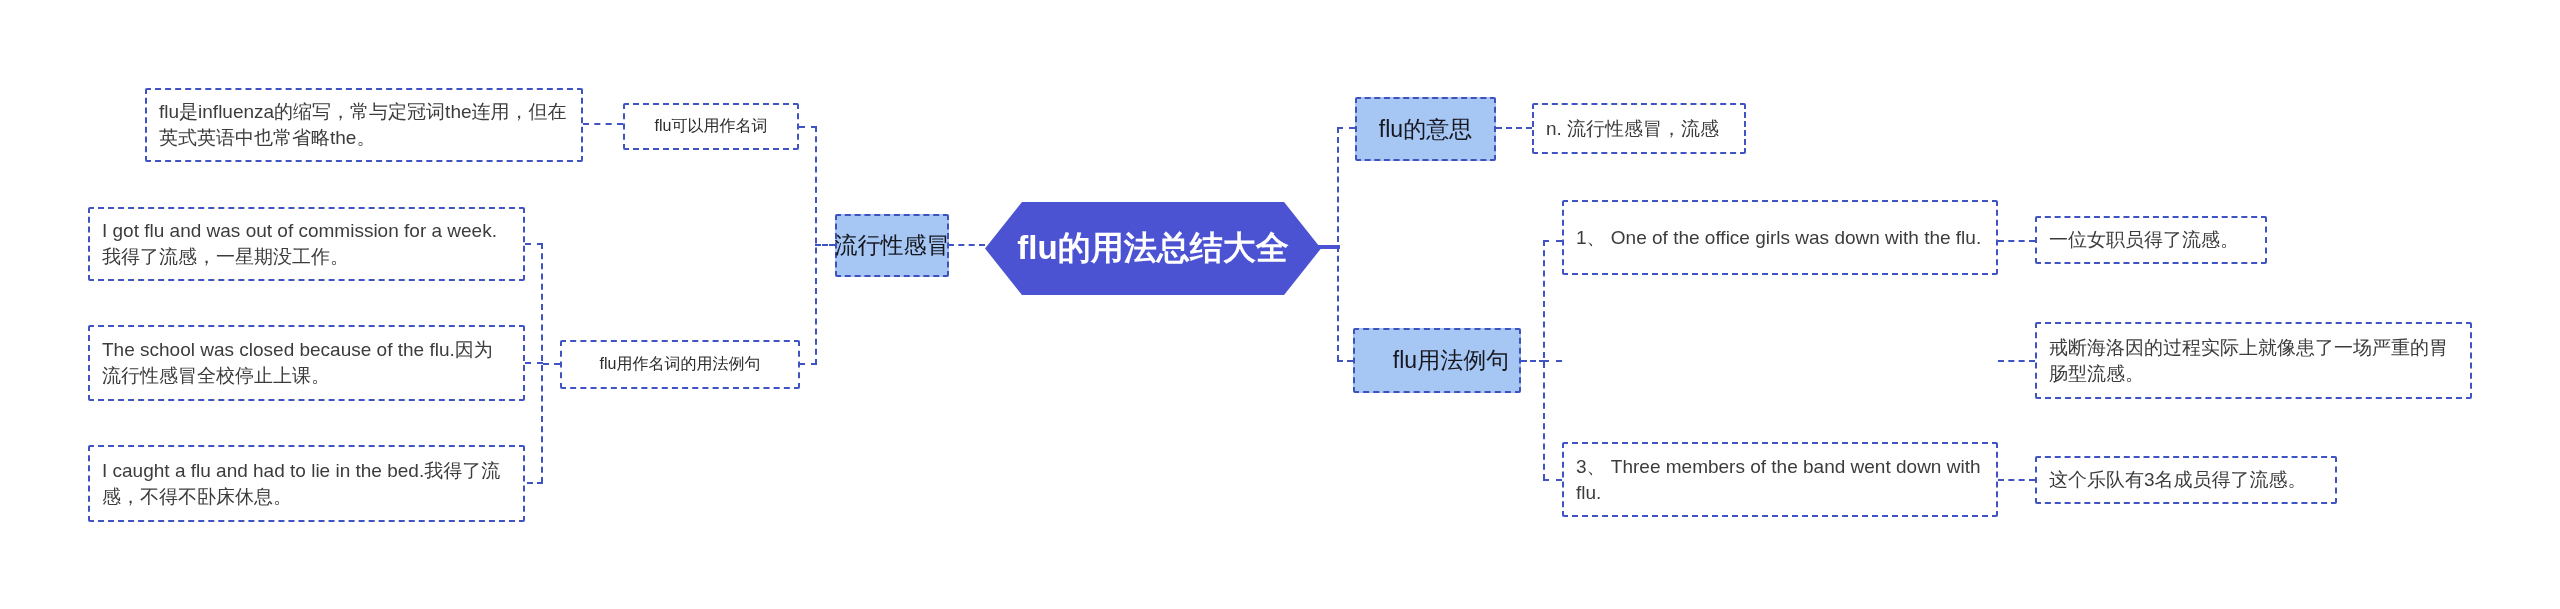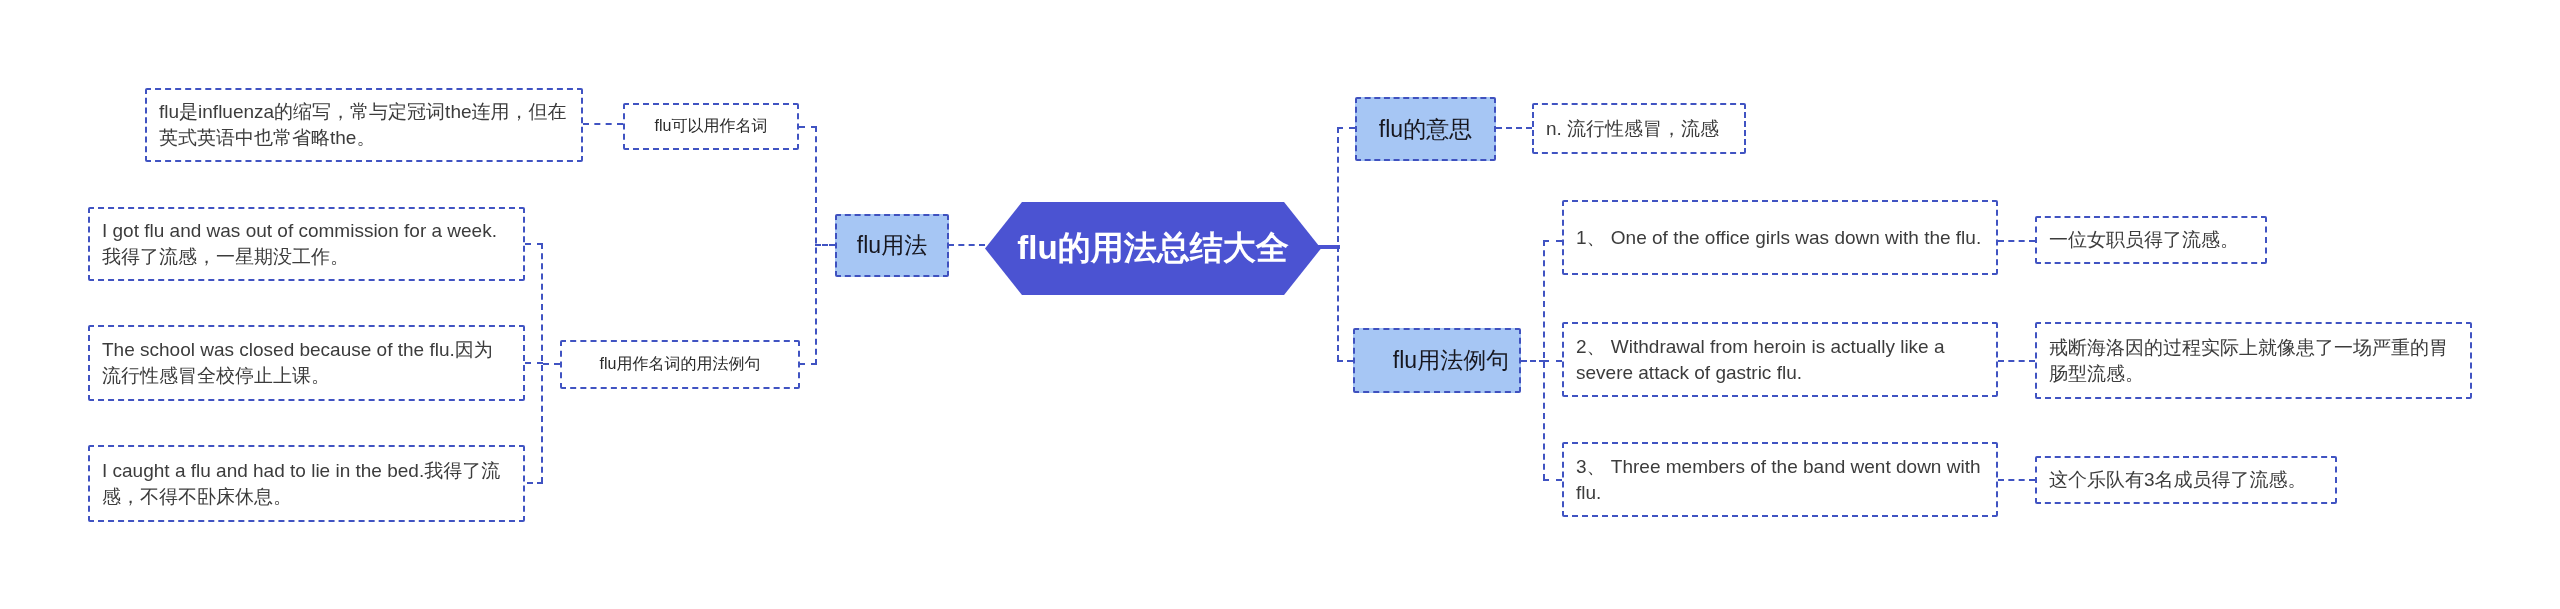--- a/index.html
+++ b/index.html
@@ -71,33 +71,32 @@
   <div class="leaf" style="left:88px;top:207px;width:437px;height:74px;">I got flu and was out of commission for a week.我得了流感，一星期没工作。</div>
 
   <div class="leaf" style="left:88px;top:325px;width:437px;height:76px;">The school was closed because of the flu.因为流行性感冒全校停止上课。</div>
 
   <div class="leaf" style="left:88px;top:445px;width:437px;height:77px;">I caught a flu and had to lie in the bed.我得了流感，不得不卧床休息。</div>
 
   <div class="subtopic" style="left:623px;top:103px;width:176px;height:47px;">flu可以用作名词</div>
 
   <div class="subtopic" style="left:560px;top:340px;width:240px;height:49px;">flu用作名词的用法例句</div>
 
-  <div class="topic" style="left:835px;top:214px;width:114px;height:63px;">flu用法</div>
+  <div class="topic" style="left:835px;top:214px;width:114px;height:63px;">流行性感冒</div>
 
   <div class="root">flu的用法总结大全</div>
 
   <div class="topic" style="left:1355px;top:97px;width:141px;height:64px;">flu的意思</div>
 
   <div class="leaf" style="left:1532px;top:103px;width:214px;height:51px;">n. 流行性感冒，流感</div>
 
   <div class="topic" style="left:1353px;top:328px;width:168px;height:65px;padding-left:28px;">flu用法例句</div>
 
   <div class="leaf" style="left:1562px;top:200px;width:436px;height:75px;">1、 One of the office girls was down with the flu.</div>
 
-  <div class="leaf" style="left:1562px;top:322px;width:436px;height:75px;">2、 Withdrawal from heroin is actually like a severe attack of gastric flu.</div>
 
   <div class="leaf" style="left:1562px;top:442px;width:436px;height:75px;">3、 Three members of the band went down with flu.</div>
 
   <div class="leaf" style="left:2035px;top:216px;width:232px;height:48px;">一位女职员得了流感。</div>
 
   <div class="leaf" style="left:2035px;top:322px;width:437px;height:77px;">戒断海洛因的过程实际上就像患了一场严重的胃肠型流感。</div>
 
   <div class="leaf" style="left:2035px;top:456px;width:302px;height:48px;">这个乐队有3名成员得了流感。</div>
 
   <div class="hline" style="left:583px;top:123px;width:40px;"></div>

